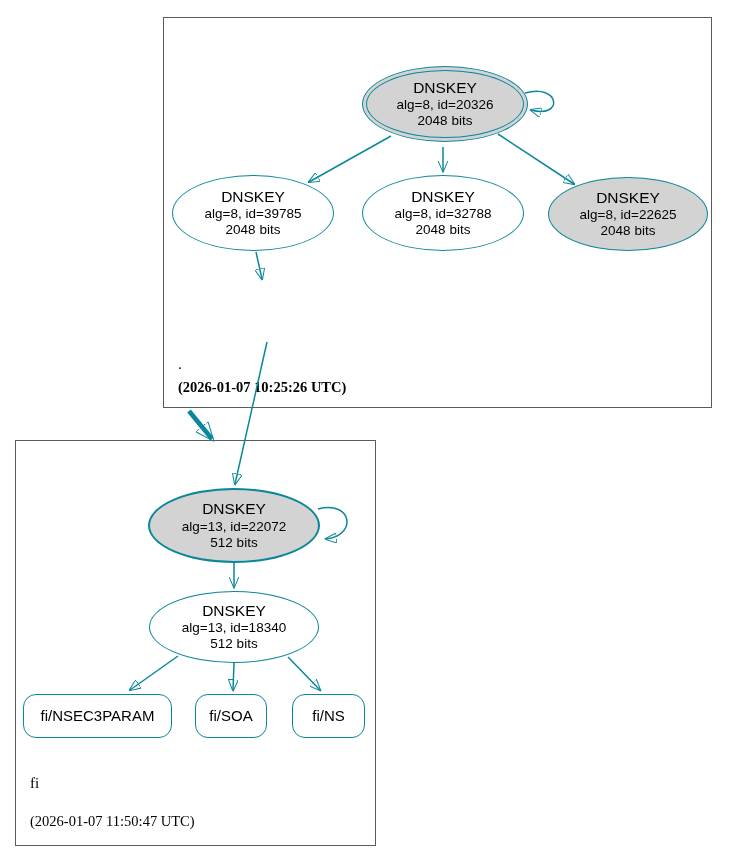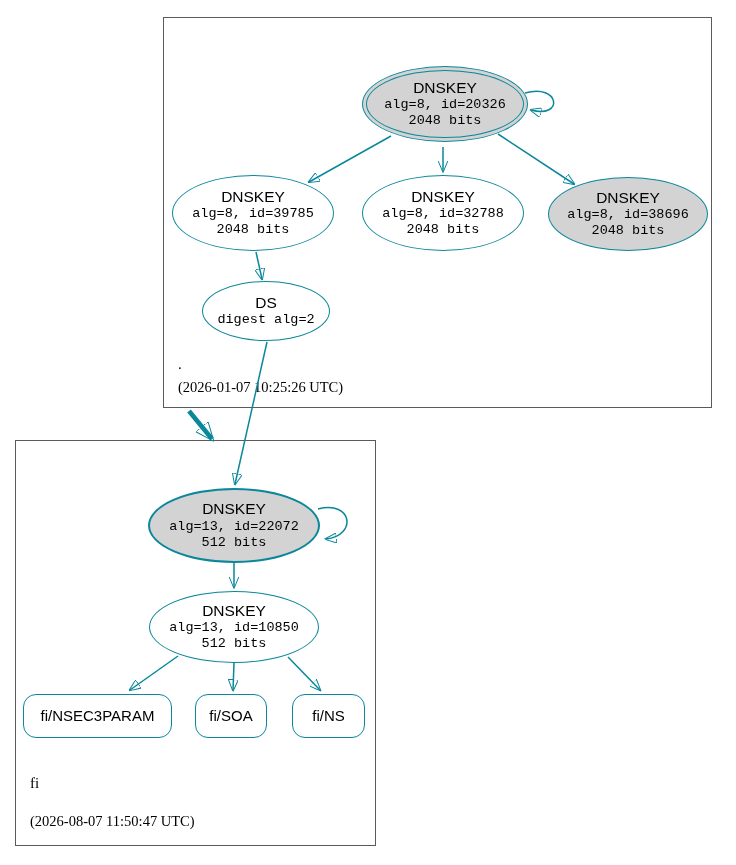--- a/index.html
+++ b/index.html
@@ -67,45 +67,45 @@
     inset: 3px;
     border: 1.6px solid #0a879a;
     border-radius: 50%;
     pointer-events: none;
   }
   .node .title {
     font-family: "Liberation Sans", sans-serif;
     font-size: 15.5px;
   }
   .node .detail {
-    font-family: Liberation Mono, monospace;
+    font-family: Liberation Sans, sans-serif;
     font-size: 13.5px;
   }
   .rrset {
     border: 1.7px solid #0a879a;
     border-radius: 13px;
     background: #ffffff;
     font-family: "Liberation Sans", sans-serif;
     font-size: 15px;
     white-space: nowrap;
   }
 </style>
 </head>
 <body>
 
 <div class="canvas">
 
   <div class="zone-box" style="left:163px; top:17px; width:549px; height:391px;">
     <span class="zone-name" style="bottom:34px;">.</span>
-    <span class="zone-time" style="bottom:11px;">(2026-01-07 10:25:26 UTC)</span>
+    <span class="zone-time" style="bottom:11px;font-weight:bold;">(2026-01-07 10:25:26 UTC)</span>
   </div>
 
   <div class="zone-box" style="left:15px; top:440px; width:361px; height:406px;">
     <span class="zone-name" style="bottom:53px;">fi</span>
-    <span class="zone-time" style="bottom:15px;">(2026-08-07 11:50:47 UTC)</span>
+    <span class="zone-time" style="bottom:15px;">(2026-01-07 11:50:47 UTC)</span>
   </div>
 
   <svg class="edges" width="736" height="865" viewBox="0 0 736 865">
     <defs>
       <marker id="ah" markerUnits="userSpaceOnUse" markerWidth="12" markerHeight="10" refX="10.5" refY="5" orient="auto">
         <path d="M0,0 L12,5 L0,10 Z" fill="#0a879a" stroke="none"></path>
       </marker>
       <marker id="ahBig" markerUnits="userSpaceOnUse" markerWidth="19" markerHeight="16" refX="16" refY="8" orient="auto">
         <path d="M0,0 L19,8 L0,16 Z" fill="#0a879a" stroke="none"></path>
       </marker>
@@ -139,38 +139,34 @@
   </div>
 
   <div class="node ellipse" style="left:362px; top:175px; width:162px; height:76px;">
     <span class="title">DNSKEY</span>
     <span class="detail">alg=8, id=32788</span>
     <span class="detail">2048 bits</span>
   </div>
 
   <div class="node ellipse gray" style="left:548px; top:177px; width:160px; height:74px;">
     <span class="title">DNSKEY</span>
-    <span class="detail">alg=8, id=38696</span>
+    <span class="detail">alg=8, id=22625</span>
     <span class="detail">2048 bits</span>
   </div>
 
-  <div class="node ellipse" style="left:202px; top:281px; width:128px; height:60px;">
-    <span class="title">DS</span>
-    <span class="detail">digest alg=2</span>
-  </div>
 
   <div class="node ellipse gray thick" style="left:148px; top:488px; width:172px; height:75px;">
     <span class="title">DNSKEY</span>
     <span class="detail">alg=13, id=22072</span>
     <span class="detail">512 bits</span>
   </div>
 
   <div class="node ellipse" style="left:149px; top:591px; width:170px; height:72px;">
     <span class="title">DNSKEY</span>
-    <span class="detail">alg=13, id=10850</span>
+    <span class="detail">alg=13, id=18340</span>
     <span class="detail">512 bits</span>
   </div>
 
   <div class="node rrset" style="left:23px; top:694px; width:149px; height:44px;">
     <span>fi/NSEC3PARAM</span>
   </div>
 
   <div class="node rrset" style="left:195px; top:694px; width:72px; height:44px;">
     <span>fi/SOA</span>
   </div>

